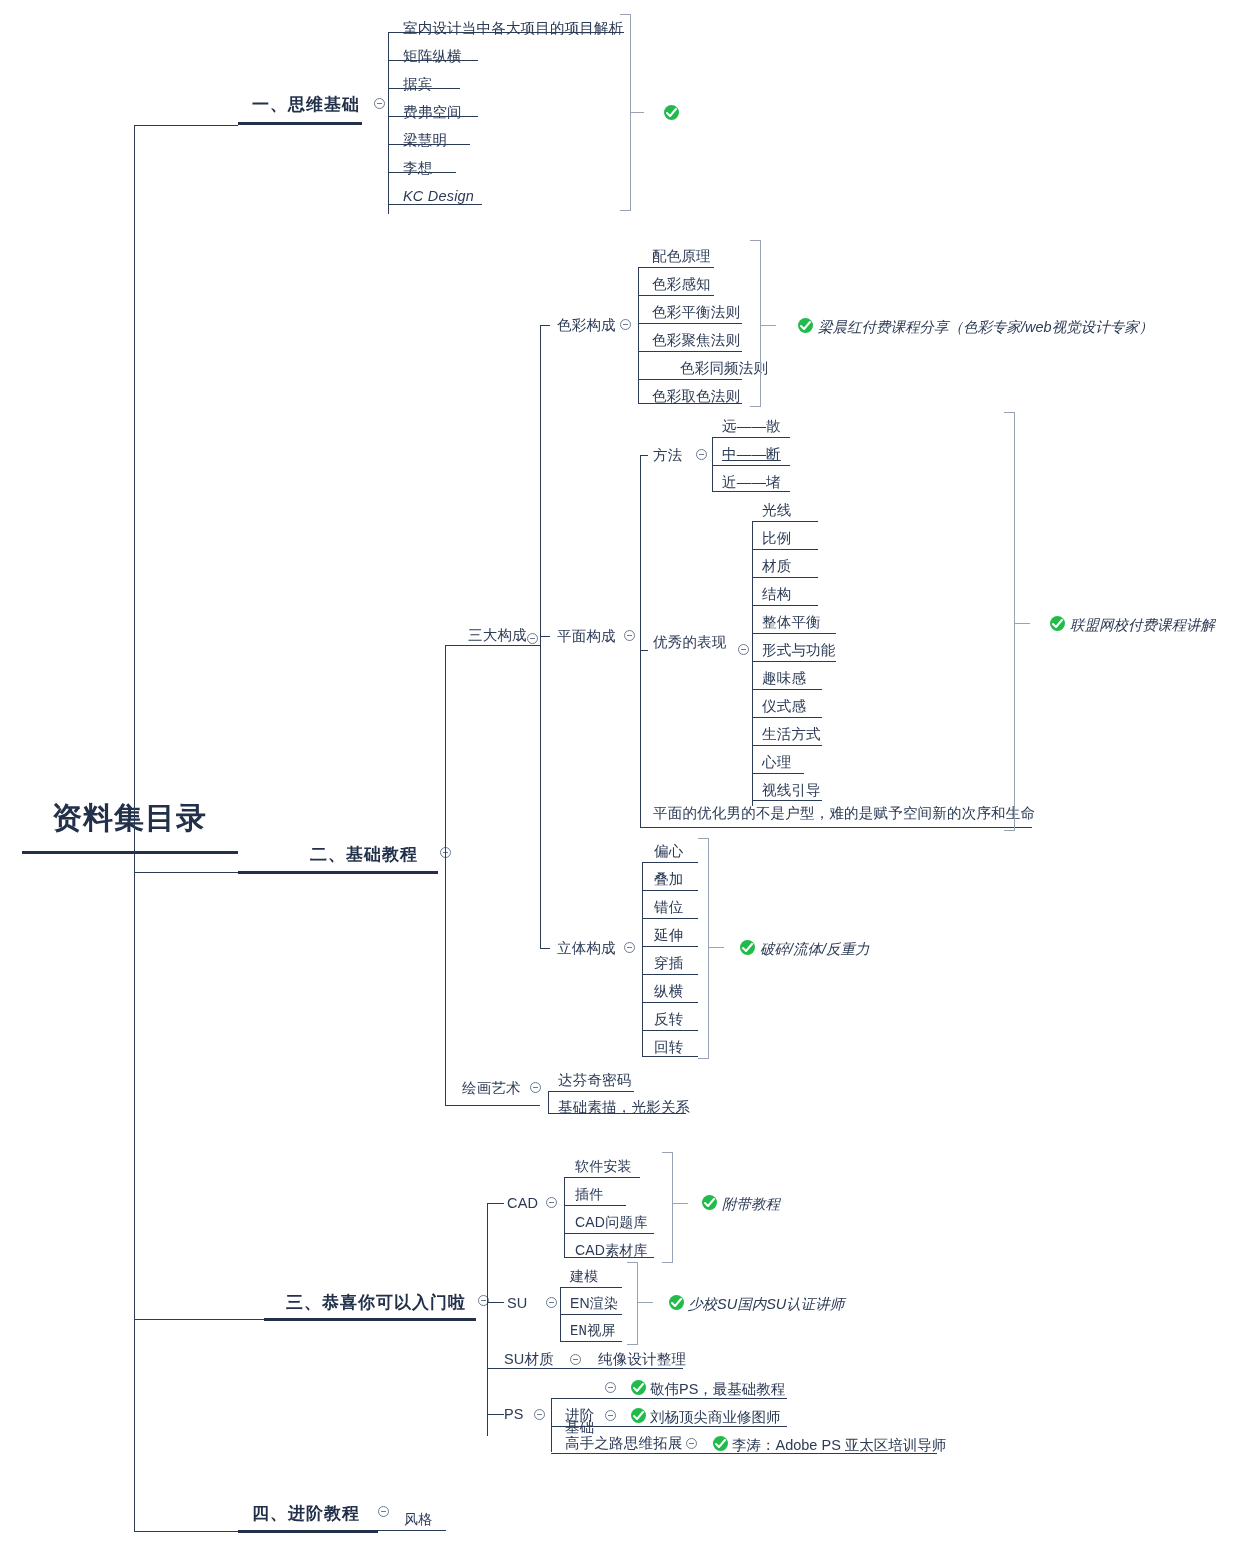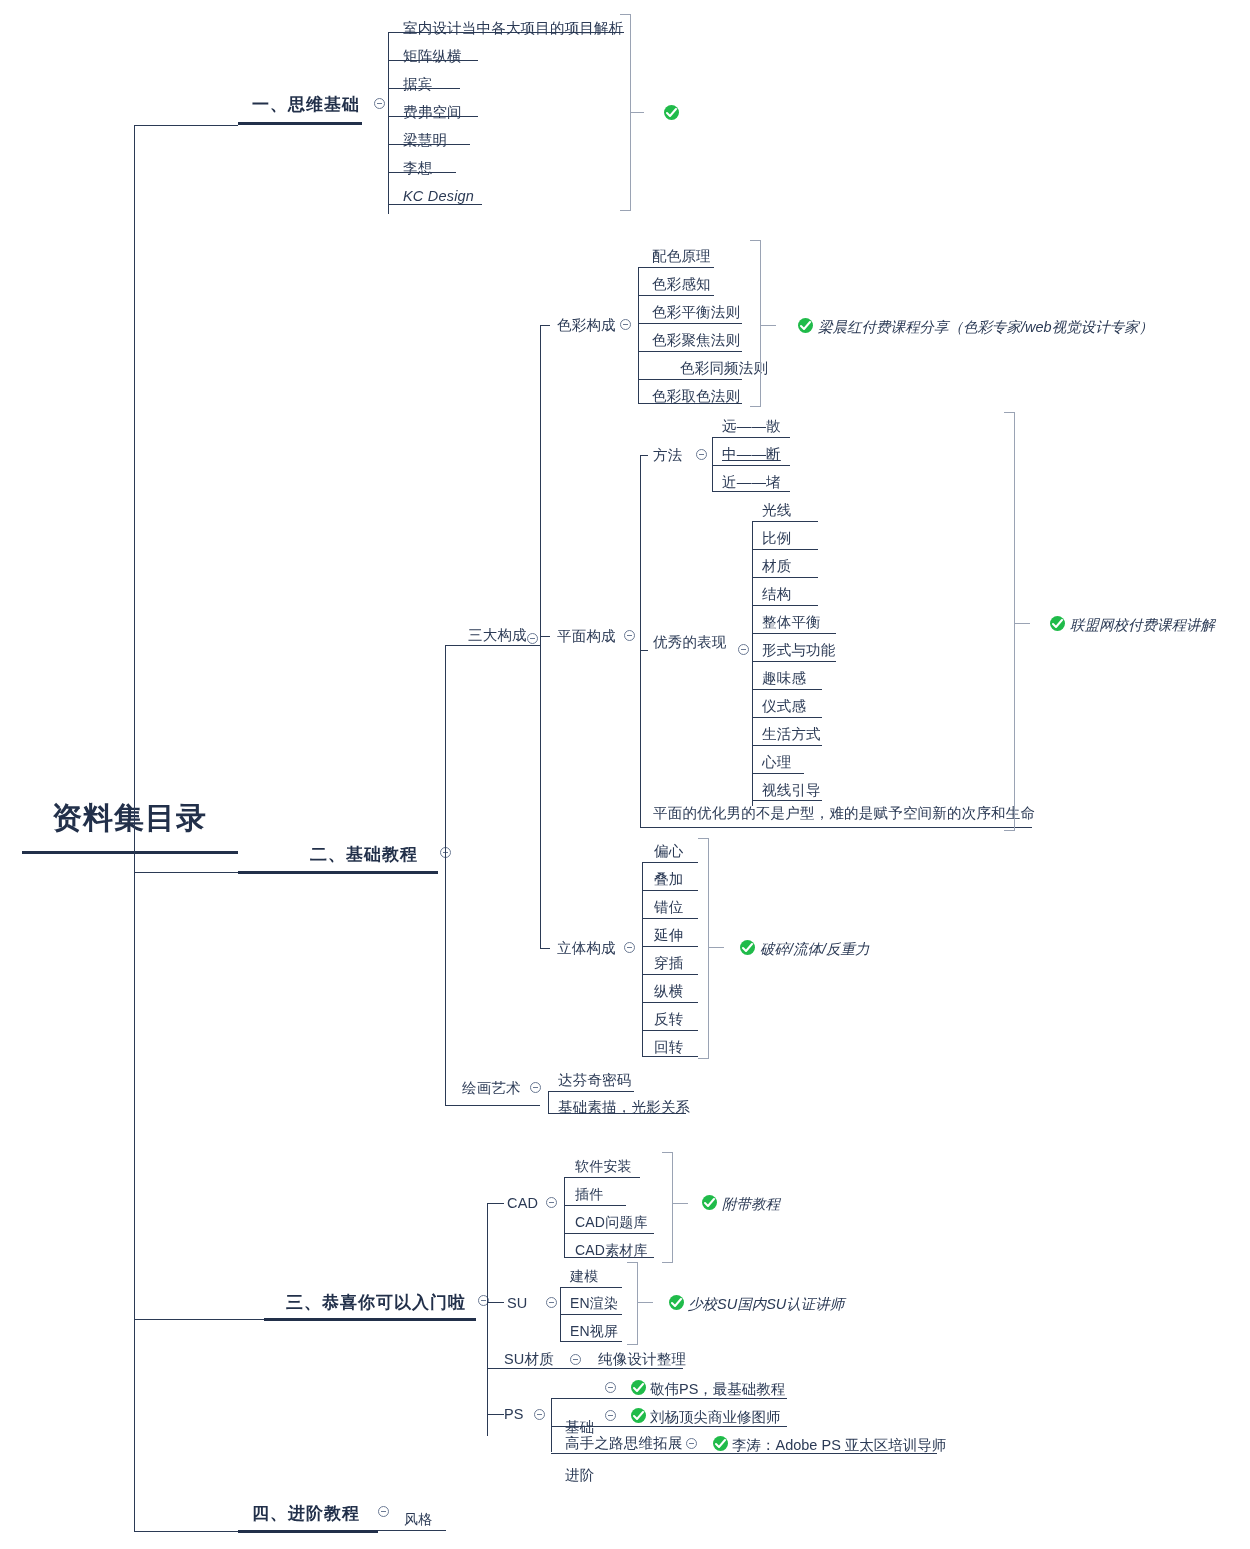--- a/index.html
+++ b/index.html
@@ -311,21 +311,21 @@
   </div>
   <div class="anno" style="left:722px;top:1194px;">附带教程</div>
 
   <div class="node" style="left:507px;top:1296px;">SU</div>
   <div class="toggle" style="left:546px;top:1297px;"></div>
   <div class="v" style="left:560px;top:1287px;height:54px;"></div>
   <div class="node sm" style="left:570px;top:1269px;">建模</div>
   <div class="h" style="left:560px;top:1287px;width:62px;"></div>
   <div class="node sm" style="left:570px;top:1296px;">EN渲染</div>
   <div class="h" style="left:560px;top:1314px;width:62px;"></div>
-  <div class="node sm" style="left:570px;top:1324px;">EN视屏</div>
+  <div class="node sm" style="left:570px;top:1324px;font-family:Liberation Mono, monospace;">EN视屏</div>
   <div class="h" style="left:560px;top:1341px;width:62px;"></div>
 
   <div class="v grey" style="left:637px;top:1262px;height:82px;"></div>
   <div class="h grey" style="left:627px;top:1262px;width:11px;"></div>
   <div class="h grey" style="left:627px;top:1344px;width:11px;"></div>
   <div class="h grey" style="left:637px;top:1302px;width:16px;"></div>
   <div class="chk" style="left:669px;top:1295px;">
     <svg width="11" height="10" viewBox="0 0 11 10">
         <path d="M1 5 L4 8 L10 1" stroke="#ffffff" stroke-width="2" fill="none" stroke-linecap="round" stroke-linejoin="round"></path>
       </svg>
@@ -344,21 +344,21 @@
   <div class="node" style="left:565px;top:1380px;margin-top:40px;">基础</div>
   <div class="toggle" style="left:605px;top:1382px;"></div>
   <div class="chk" style="left:631px;top:1380px;">
     <svg width="11" height="10" viewBox="0 0 11 10">
         <path d="M1 5 L4 8 L10 1" stroke="#ffffff" stroke-width="2" fill="none" stroke-linecap="round" stroke-linejoin="round"></path>
       </svg>
   </div>
   <div class="anno plain" style="left:650px;top:1379px;">敬伟PS，最基础教程</div>
   <div class="h" style="left:551px;top:1398px;width:236px;"></div>
 
-  <div class="node" style="left:565px;top:1468px;">进阶</div>
+  <div class="node" style="left:565px;top:1408px;">进阶</div>
   <div class="toggle" style="left:605px;top:1410px;"></div>
   <div class="chk" style="left:631px;top:1408px;">
     <svg width="11" height="10" viewBox="0 0 11 10">
         <path d="M1 5 L4 8 L10 1" stroke="#ffffff" stroke-width="2" fill="none" stroke-linecap="round" stroke-linejoin="round"></path>
       </svg>
   </div>
   <div class="anno plain" style="left:650px;top:1407px;">刘杨顶尖商业修图师</div>
   <div class="h" style="left:551px;top:1426px;width:236px;"></div>
 
   <div class="node" style="left:565px;top:1436px;">高手之路思维拓展</div>

